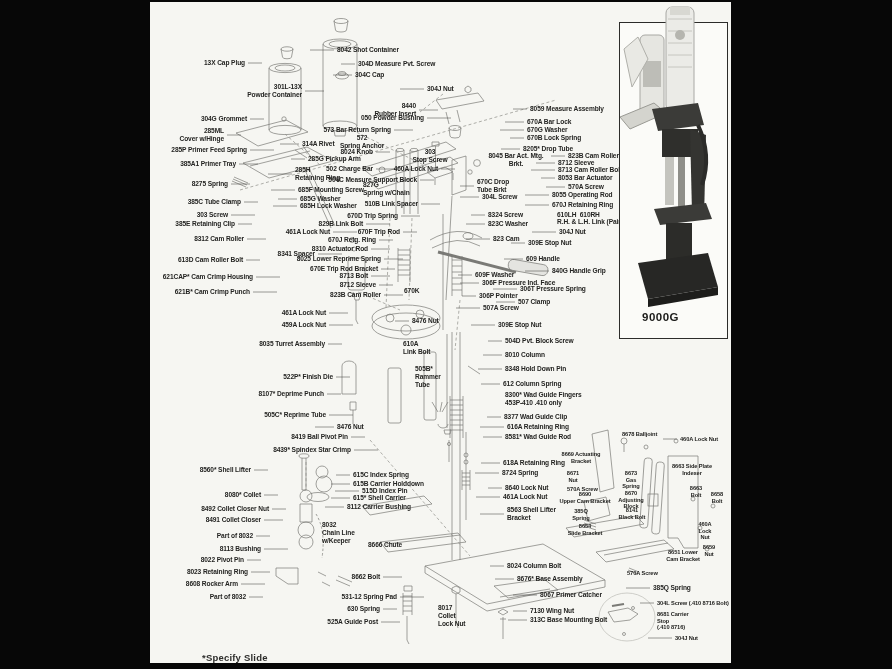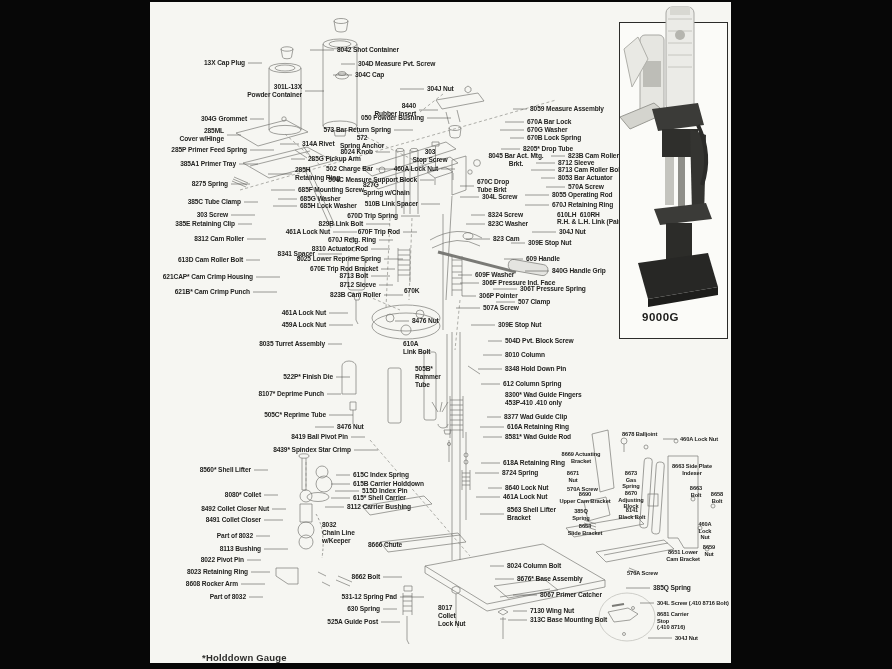--- a/index.html
+++ b/index.html
@@ -525,14 +525,14 @@
       <polygon points="70,124 86,130 84,214 72,208" fill="#343431"></polygon>
       <path d="M78,120 q14,30 4,60" stroke="#2b2b29" stroke-width="4" fill="none"></path>
       <polygon points="34,204 86,198 92,214 40,220" fill="#3b3b38"></polygon>
       <rect x="46" y="218" width="26" height="36" fill="#2c2c29"></rect>
       <polygon points="18,258 88,248 98,282 28,294" fill="#272725"></polygon>
       <polygon points="28,294 98,282 98,290 28,302" fill="#1d1d1b"></polygon>
     </svg>
     <div class="caption">9000G</div>
   </div>
 
-  <div class="footnote">*Holddown Gauge</div>
+  <div class="footnote">*Specify Slide</div>
 </div>
 
 </body></html>

